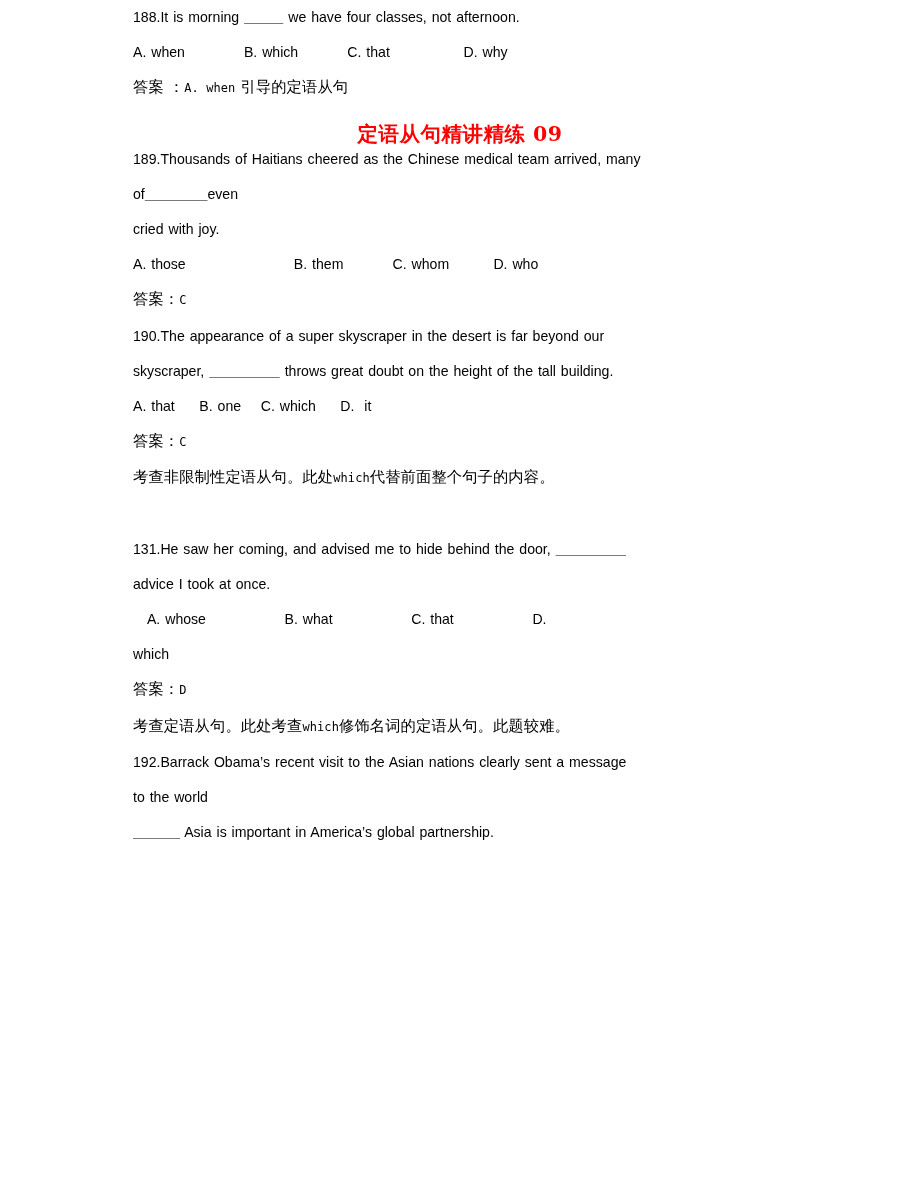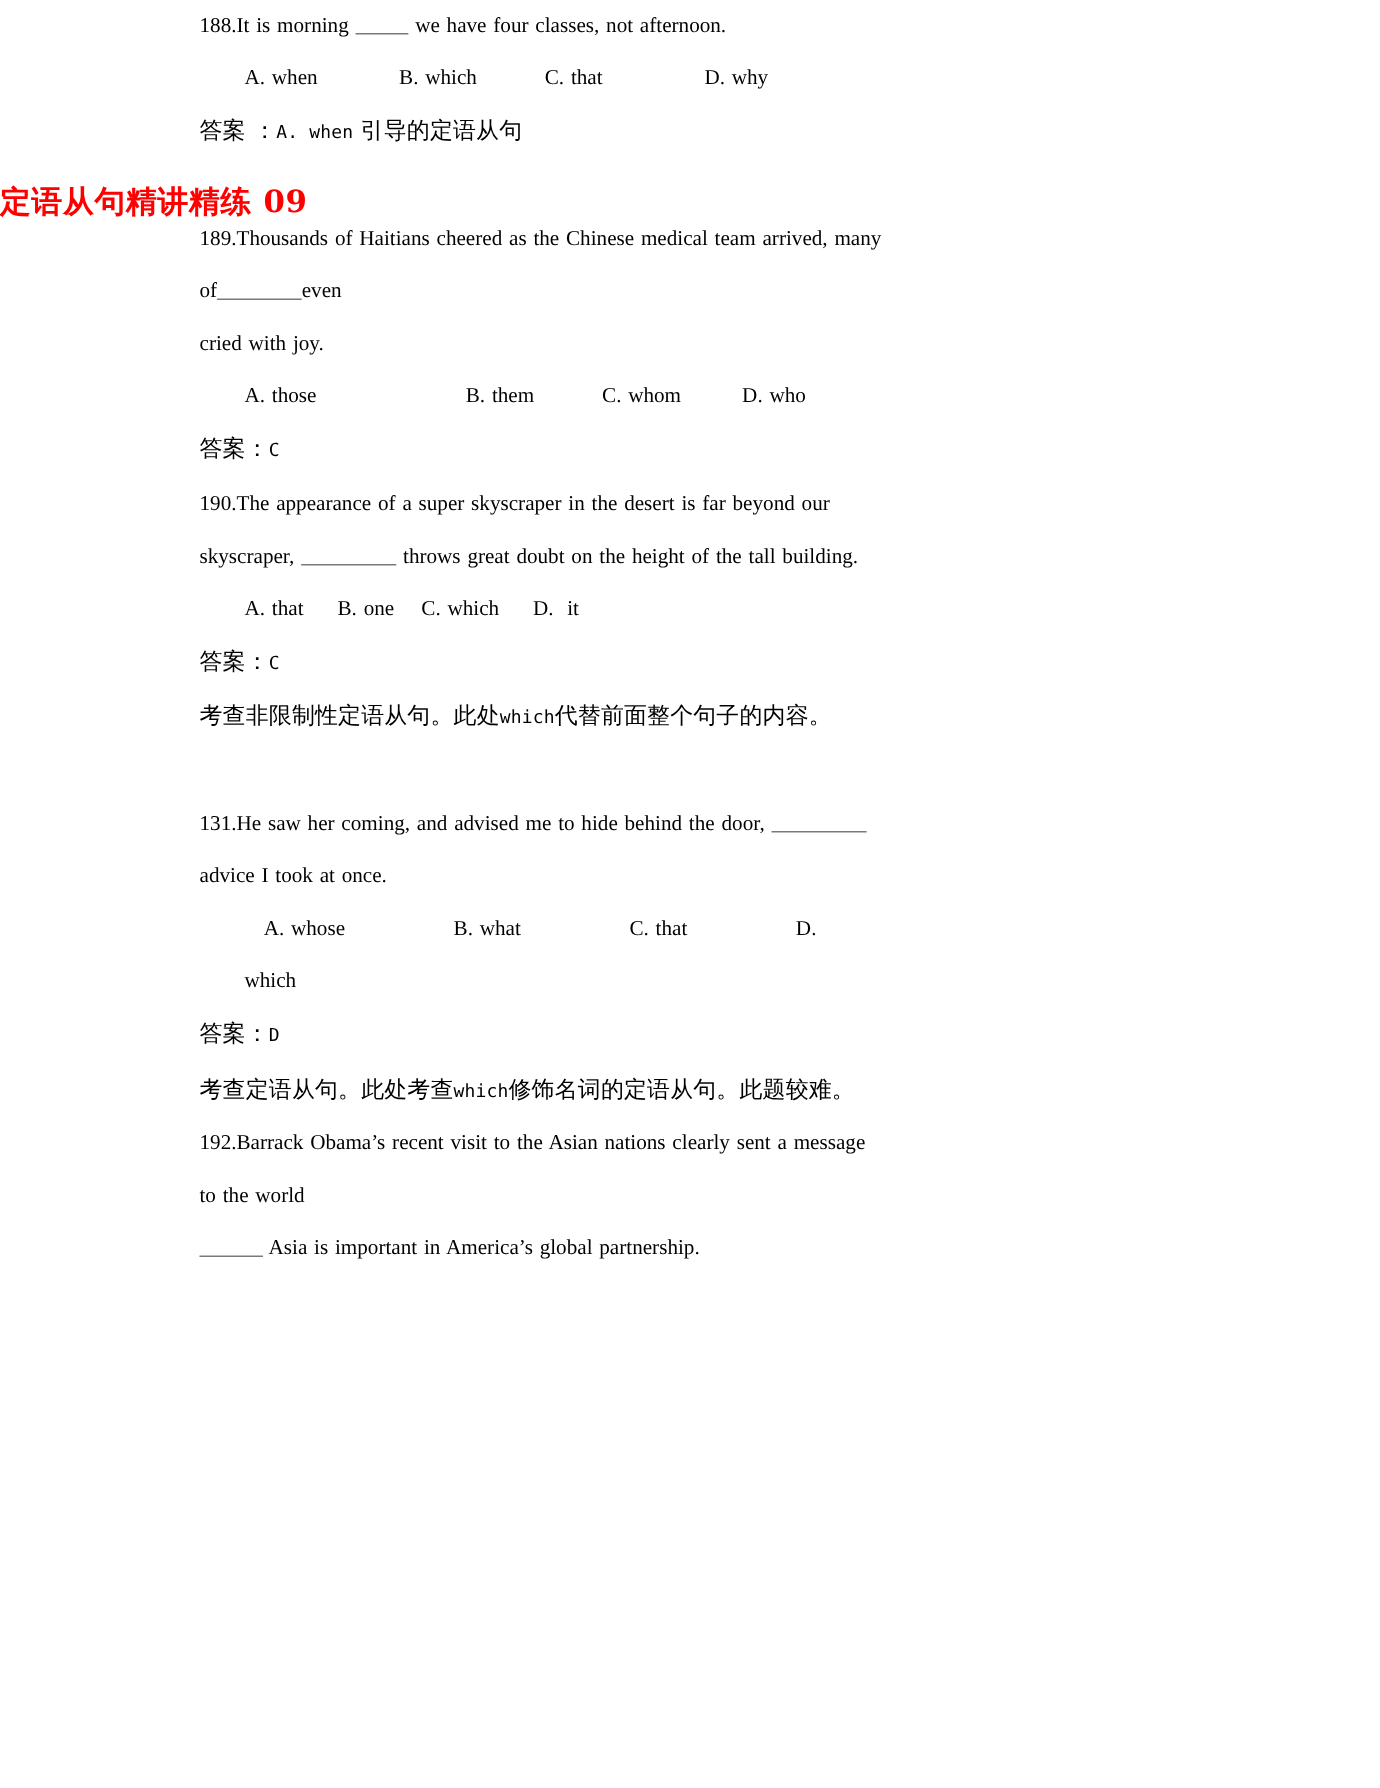--- a/index.html
+++ b/index.html
@@ -31,38 +31,39 @@
     top: 0;
     width: 678px;
   }
 
   
   .doc-title {
     color: #FF0000;
     font-weight: bold;
     font-size: 20.5px;
     font-family: "DejaVu Serif", "Liberation Serif", serif;
+    text-align: center;
     letter-spacing: 0.5px;
     margin: 0;
     padding-top: 122px;
     line-height: 1.25;
     white-space: nowrap;
   }
 
   
   .line {
     font-size: 16.2px;
     line-height: 35.2px;
     white-space: pre-wrap;
     letter-spacing: 0.1px;
   }
 
   
   .en {
-    font-family: Liberation Serif, serif;
+    font-family: Liberation Sans, sans-serif;
     font-size: 14.1px;
     letter-spacing: 0px;
     word-spacing: 1px;
   }
 
   
   .cn {
     font-family: "DejaVu Serif", "Liberation Serif", serif;
     font-size: 15.3px;
   }
@@ -81,21 +82,20 @@
     text-decoration: underline;
     text-decoration-color: #7a7a7a;
     color: transparent;
     white-space: pre;
   }
 
   .gap-block { height: 35px; }
 
   .opts {
     white-space: pre;
-    margin-left: 30px;
   }
 </style>
 </head>
 <body>
 
 <div class="page">
 
   <h1 class="doc-title">定语从句精讲精练 09</h1>
 
   <div class="content">

